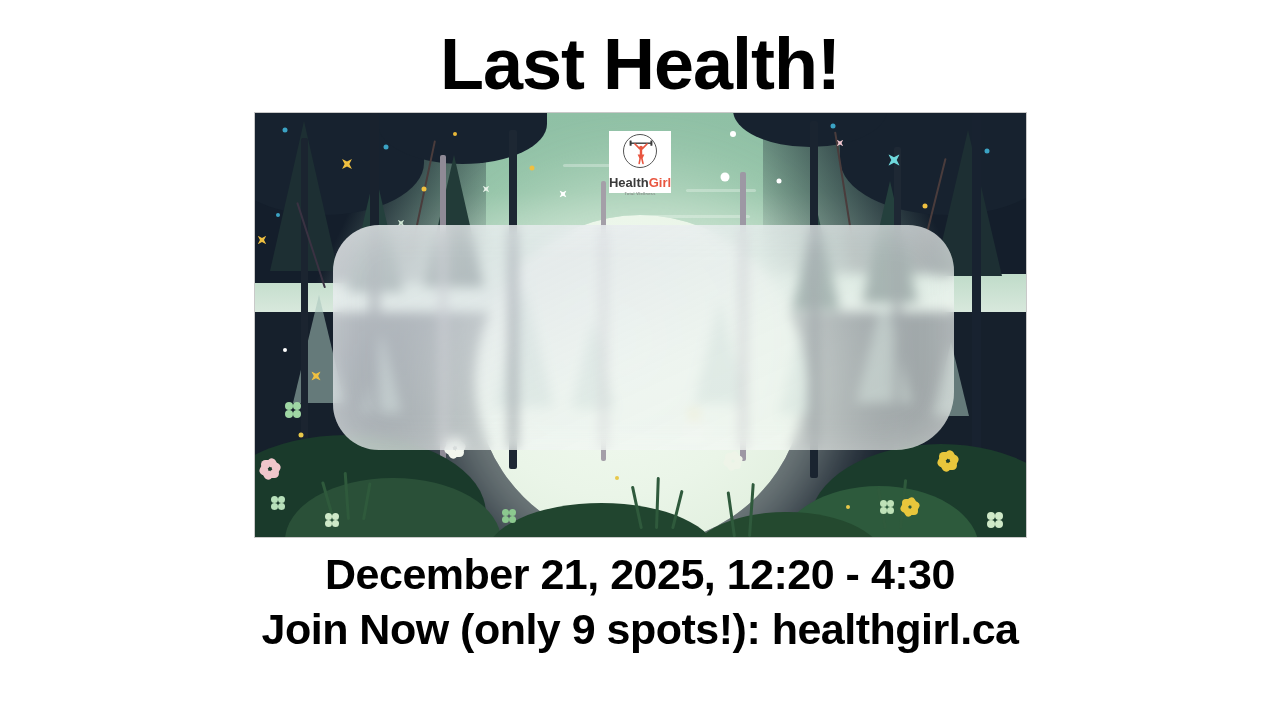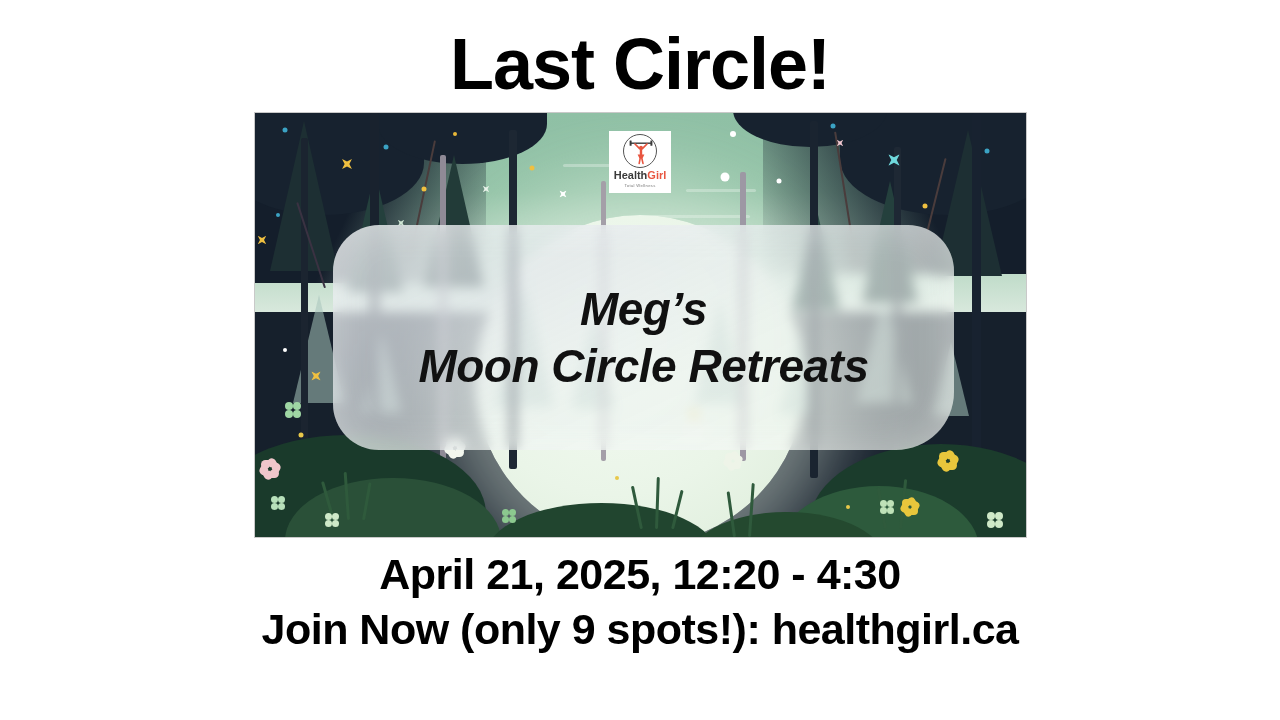--- a/index.html
+++ b/index.html
@@ -221,22 +221,22 @@
     padding-top:3px;
     z-index:6;
   }
   .logo-mark {
     width:34px; height:34px;
     border:1px solid #555;
     border-radius:50%;
     position:relative;
   }
   .logo-wordmark {
-    font-size:11px; font-weight:bold; line-height:1;
-    margin-top:2px;
+    font-size:13px; font-weight:bold; line-height:1;
+    margin-top:8px;
     white-space:nowrap;
   }
   .logo-health { color:#3a3a3a; }
   .logo-girl { color:#e8553f; }
   .logo-tag {
     font-size:4.2px; color:#7a7a7a; letter-spacing:0.3px;
     margin-top:2px; white-space:nowrap;
   }
 
   
@@ -253,21 +253,21 @@
     letter-spacing:-0.5px;
     white-space:nowrap;
     line-height:1.05;
   }
 </style>
 </head>
 <body>
 
 <div class="poster">
 
-  <div class="headline">Last Circle!</div>
+  <div class="headline">Last Health!</div>
 
   <div class="illustration">
 
     <div class="sky"></div>
     <div class="sky-streak" style="left:56%;top:18%;width:70px;"></div>
     <div class="sky-streak" style="left:50%;top:24%;width:110px;"></div>
     <div class="sky-streak" style="left:62%;top:30%;width:60px;"></div>
     <div class="sky-streak" style="left:40%;top:12%;width:50px;"></div>
     <div class="planet"></div>
 
@@ -459,24 +459,20 @@
       <i style="--p:9px;--c:#f0c6cb;transform:rotate(0deg);"></i>
         <i style="--p:9px;--c:#f0c6cb;transform:rotate(60deg);"></i>
       <i style="--p:9px;--c:#f0c6cb;transform:rotate(120deg);"></i>
         <i style="--p:9px;--c:#f0c6cb;transform:rotate(180deg);"></i>
       <i style="--p:9px;--c:#f0c6cb;transform:rotate(240deg);"></i>
         <i style="--p:9px;--c:#f0c6cb;transform:rotate(300deg);"></i>
     </div>
 
     <div class="glass"></div>
 
-    <div class="panel-text">
-      <div class="panel-line1">Meg’s</div>
-      <div class="panel-line2">Moon Circle Retreats</div>
-    </div>
 
     <div class="logo">
       <div class="logo-mark">
         <svg viewBox="0 0 34 34" width="34" height="34" aria-hidden="true">
 
           <rect x="6" y="7.5" width="22" height="1.4" fill="#3a3a3a"></rect>
           <rect x="5.6" y="5.6" width="2.0" height="5.2" rx="0.5" fill="#3a3a3a"></rect>
           <rect x="26.4" y="5.6" width="2.0" height="5.2" rx="0.5" fill="#3a3a3a"></rect>
 
           <path d="M11 9 L15.6 13.6 M23 9 L18.4 13.6" stroke="#e8553f" stroke-width="1.7" stroke-linecap="round" fill="none"></path>
@@ -492,17 +488,17 @@
       </div>
       <div class="logo-wordmark">
         <span class="logo-health">Health</span><span class="logo-girl">Girl</span>
       </div>
       <div class="logo-tag">Total Wellness</div>
     </div>
 
   </div>
 
   <div class="footer">
-    <div class="footer-line">April 21, 2025, 12:20 - 4:30</div>
+    <div class="footer-line">December 21, 2025, 12:20 - 4:30</div>
     <div class="footer-line">Join Now (only 9 spots!): healthgirl.ca</div>
   </div>
 
 </div>
 
 </body></html>

